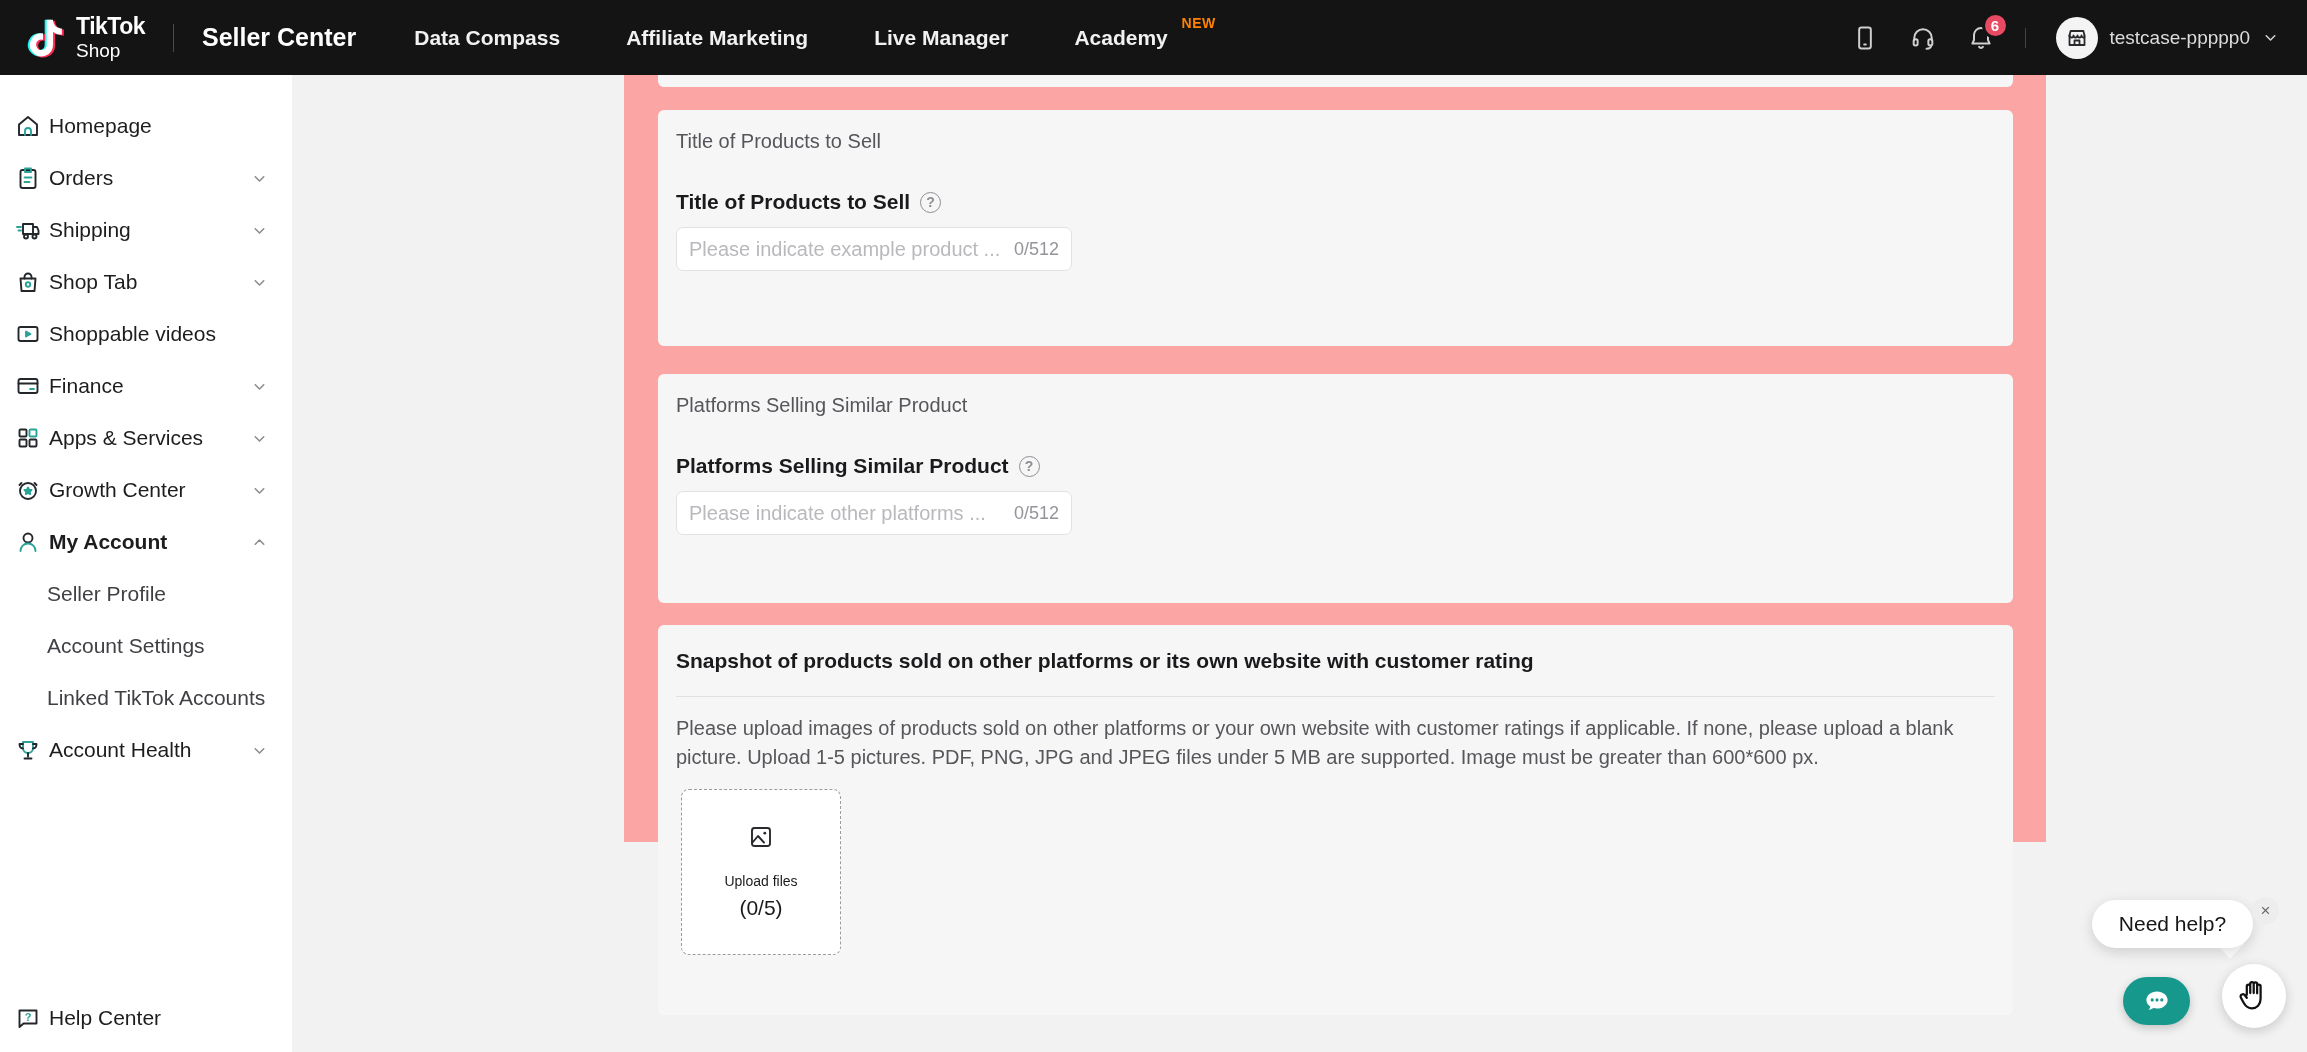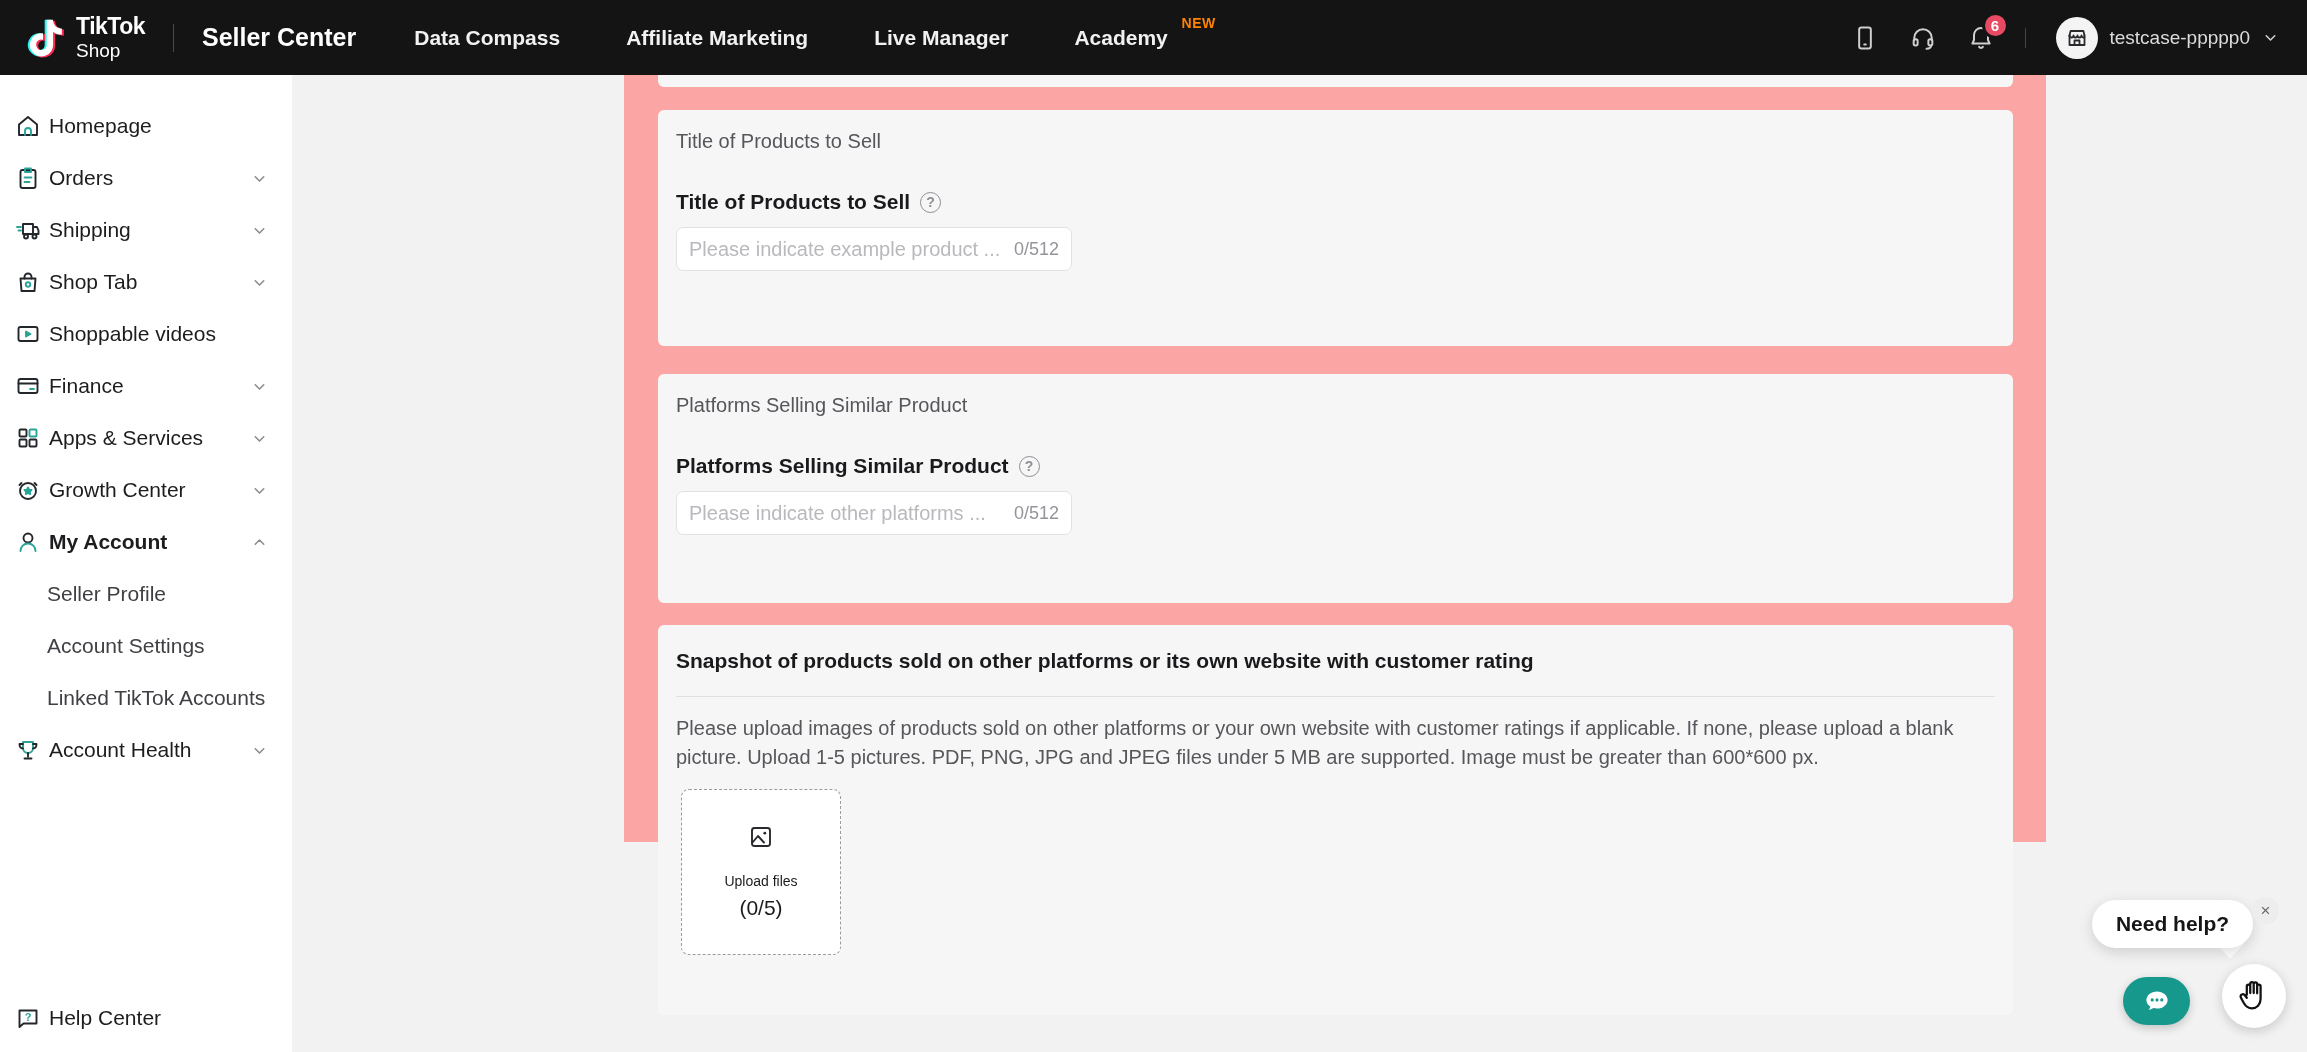--- a/index.html
+++ b/index.html
@@ -106,21 +106,21 @@
   .upload-box .u-icon { width: 26px; height: 26px; }
   .upload-label { margin-top: 23px; font-size: 14px; color: #1b1b1d; }
   .upload-count { margin-top: 7px; font-size: 21px; color: #1b1b1d; }
 
   
   .help-bubble {
     position: absolute; left: 2092px; top: 900px; width: 161px; height: 48px;
     background: #fff; border-radius: 24px;
     box-shadow: 0 4px 14px rgba(0,0,0,.15);
     display: flex; align-items: center; justify-content: center;
-    font-size: 21px; font-weight: 700; color: #161618; z-index: 40; text-align: center;
+    font-size: 21px; font-weight: 400; color: #161618; z-index: 40; text-align: center;
   }
   .bubble-tail {
     position: absolute; left: 2220px; top: 934px; width: 20px; height: 20px;
     background: #fff; transform: rotate(45deg); z-index: 39;
   }
   .bubble-close {
     position: absolute; left: 2252px; top: 897px; width: 27px; height: 27px;
     background: #ededee; border-radius: 50%;
     display: flex; align-items: center; justify-content: center;
     color: #6b6b70; font-size: 17px; line-height: 1; cursor: pointer; z-index: 41;

